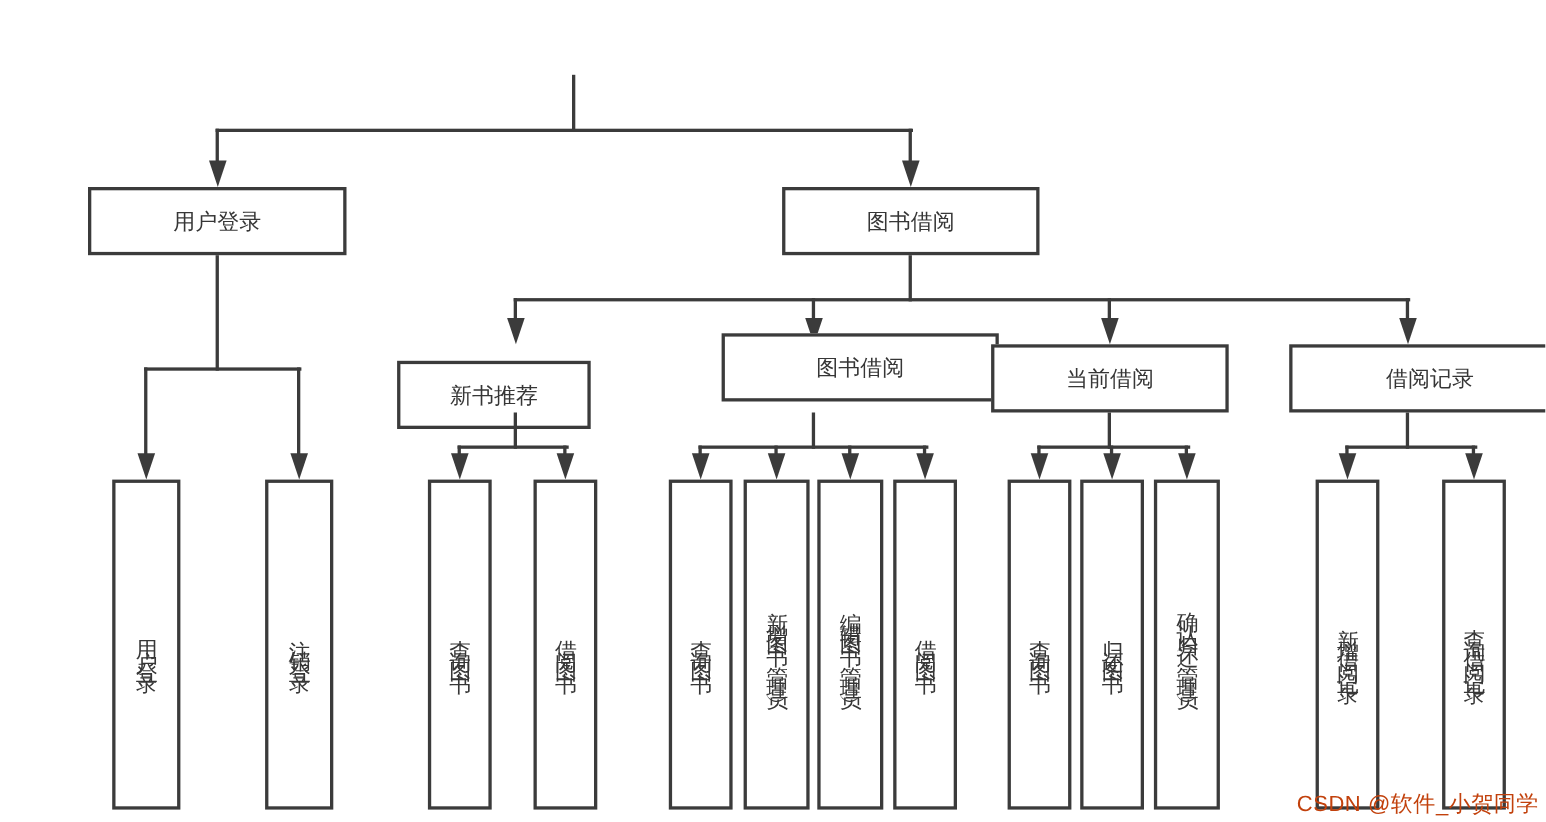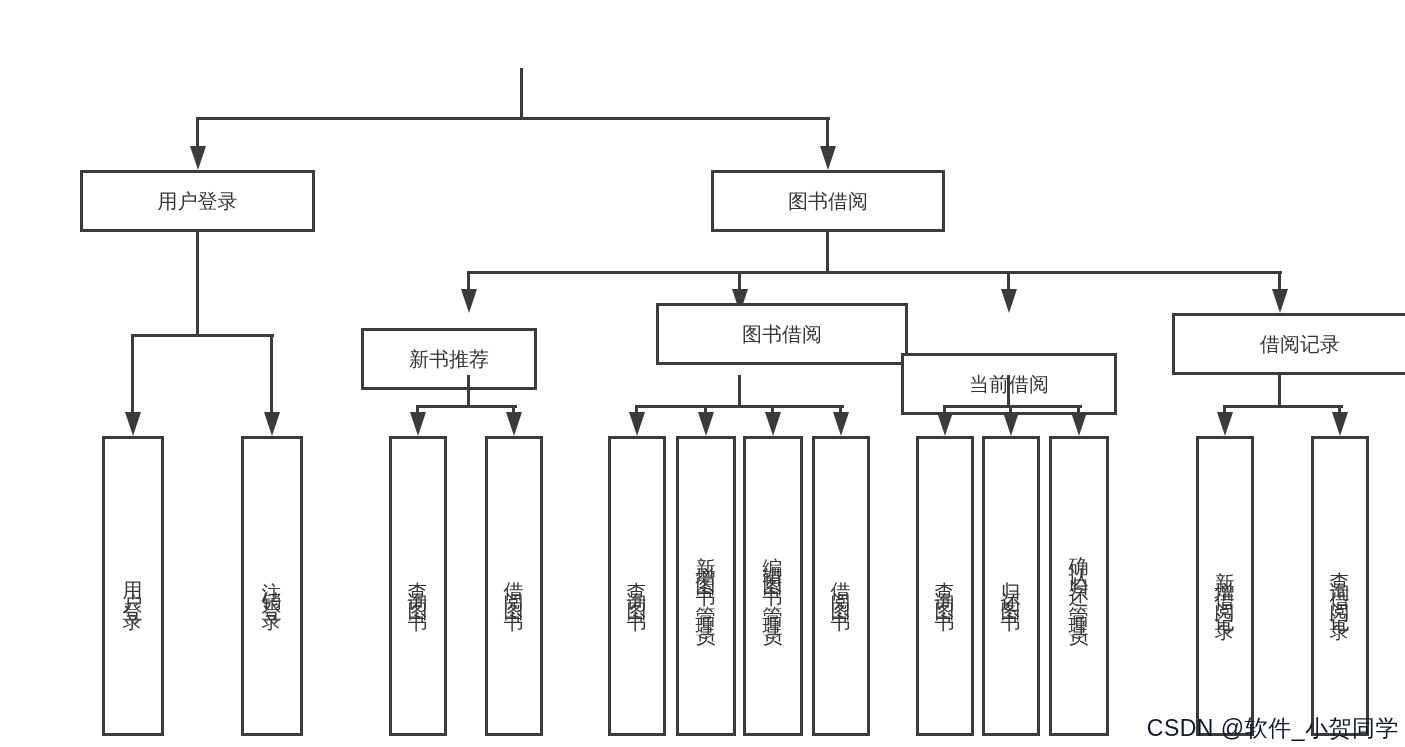--- a/index.html
+++ b/index.html
@@ -17,21 +17,21 @@
     letter-spacing:10px;line-height:1.1;font-size:20px;
   }
   .vline{position:absolute;width:3px;background:#3b3b3b;}
   .hline{position:absolute;height:3px;background:#3b3b3b;}
   .arrow{
     position:absolute;width:0;height:0;
     border-left:8px solid transparent;border-right:8px solid transparent;
     border-top:24px solid #3b3b3b;
   }
   .watermark{
-    position:absolute;right:6px;bottom:3px;font-size:23px;color:#0f172a;
+    position:absolute;right:6px;bottom:3px;font-size:20px;color:#c2410c;
     letter-spacing:0.5px;white-space:nowrap;z-index:5;
   }
 </style>
 </head>
 <body>
 
 <div class="stage">
 
 
   <div class="vline" style="left:520px;top:68px;height:52px;"></div>
@@ -57,21 +57,21 @@
   <div class="arrow" style="left:461px;top:289px;"></div>
   <div class="vline" style="left:738px;top:271px;height:22px;"></div>
   <div class="arrow" style="left:732px;top:289px;"></div>
   <div class="vline" style="left:1007px;top:271px;height:22px;"></div>
   <div class="arrow" style="left:1001px;top:289px;"></div>
   <div class="vline" style="left:1278px;top:271px;height:22px;"></div>
   <div class="arrow" style="left:1272px;top:289px;"></div>
 
   <div class="box" style="left:361px;top:328px;width:176px;height:62px;">新书推荐</div>
   <div class="box" style="left:632px;top:303px;width:252px;height:62px;margin-left:24px;">图书借阅</div>
-  <div class="box" style="left:901px;top:313px;width:216px;height:62px;margin-top:40px;">当前借阅</div>
+  <div class="box" style="left:901px;top:313px;width:216px;height:62px;">当前借阅</div>
   <div class="box" style="left:1172px;top:313px;width:256px;height:62px;">借阅记录</div>
 
   <div class="vline" style="left:467px;top:375px;height:33px;"></div>
   <div class="hline" style="left:416px;top:405px;width:101px;"></div>
   <div class="vline" style="left:416px;top:405px;height:11px;"></div>
   <div class="arrow" style="left:410px;top:412px;"></div>
   <div class="vline" style="left:512px;top:405px;height:11px;"></div>
   <div class="arrow" style="left:506px;top:412px;"></div>
 
   <div class="vline" style="left:738px;top:375px;height:33px;"></div>

